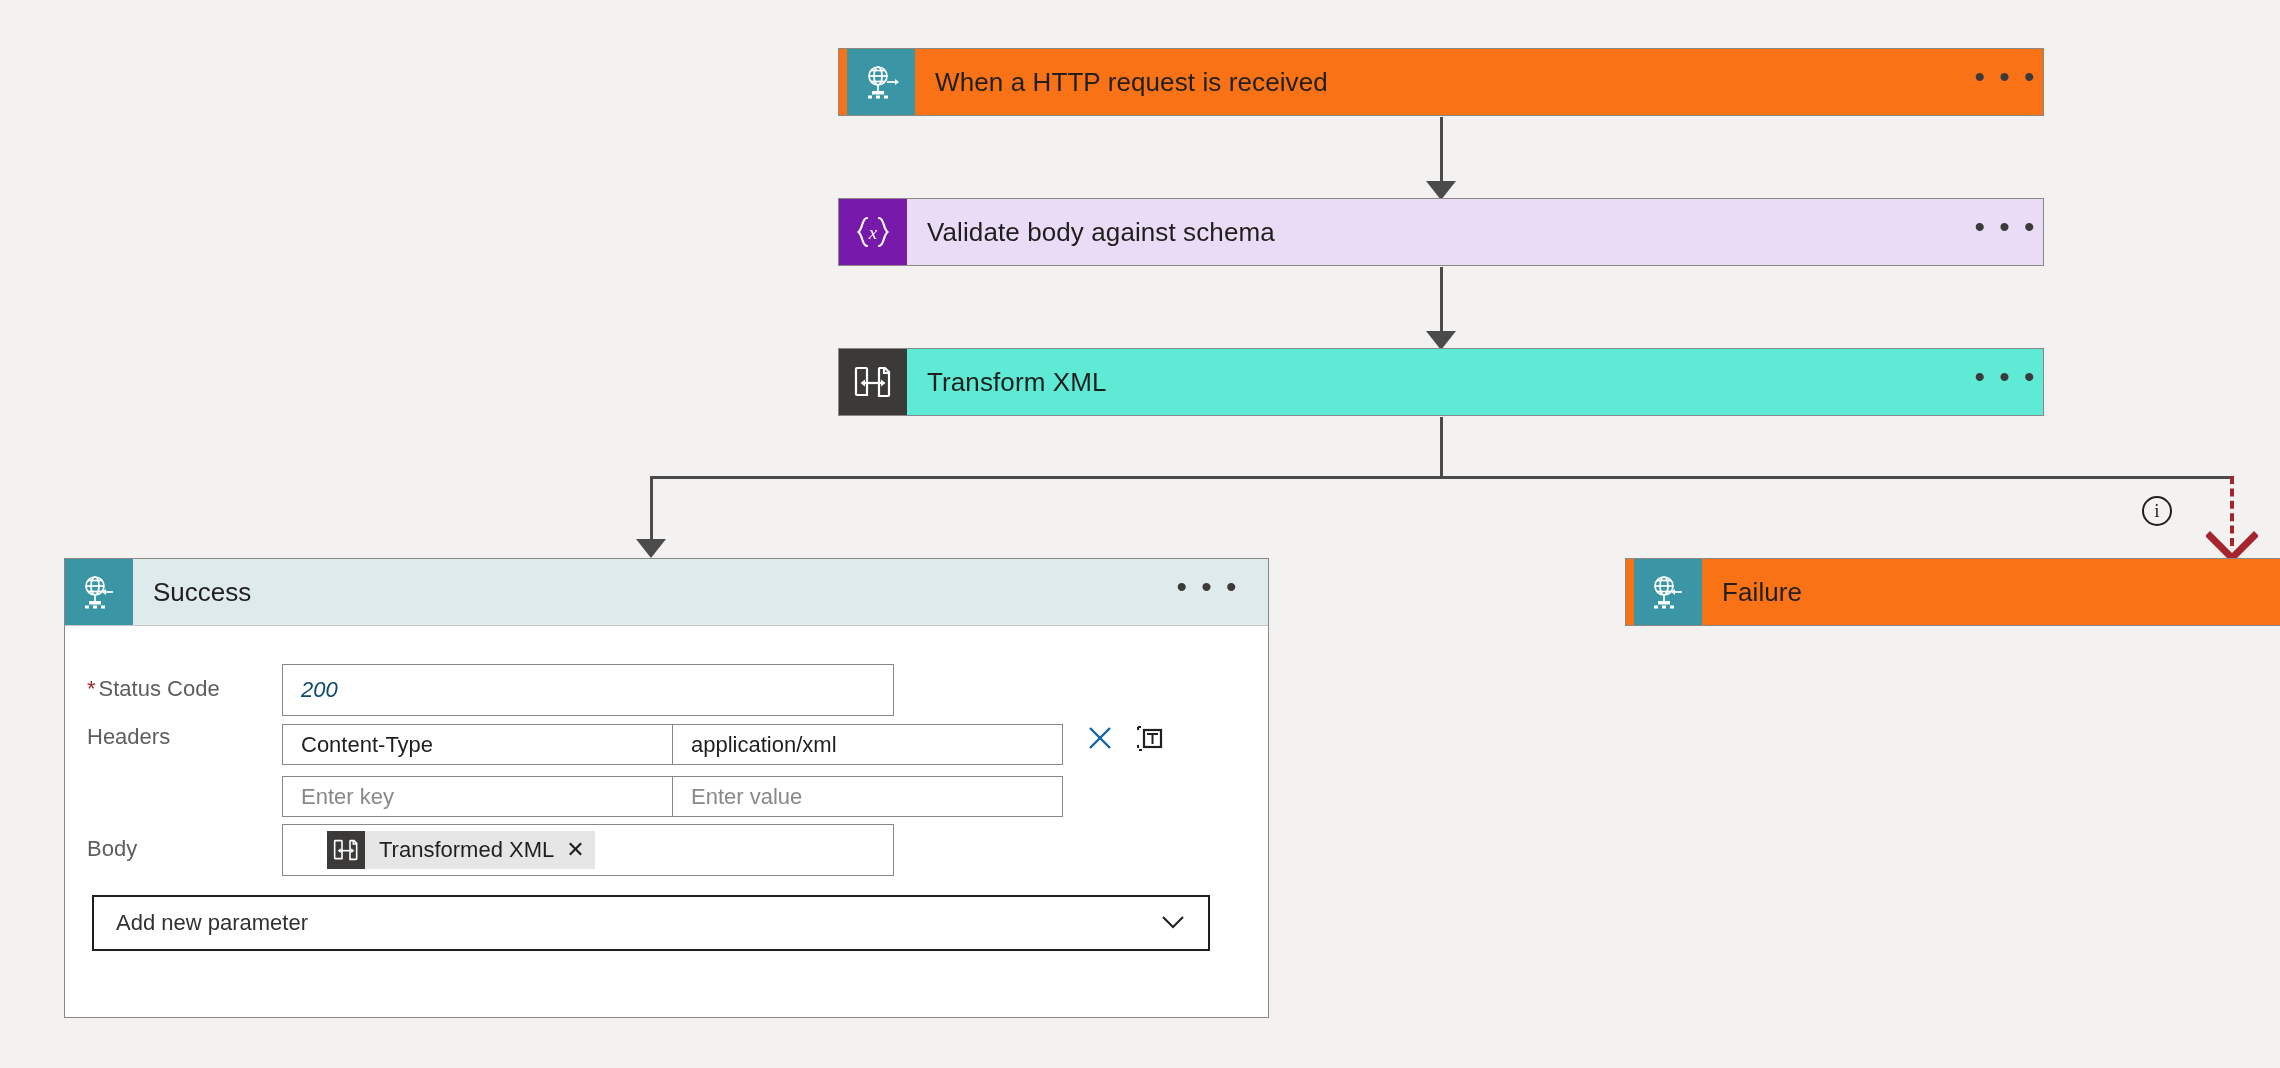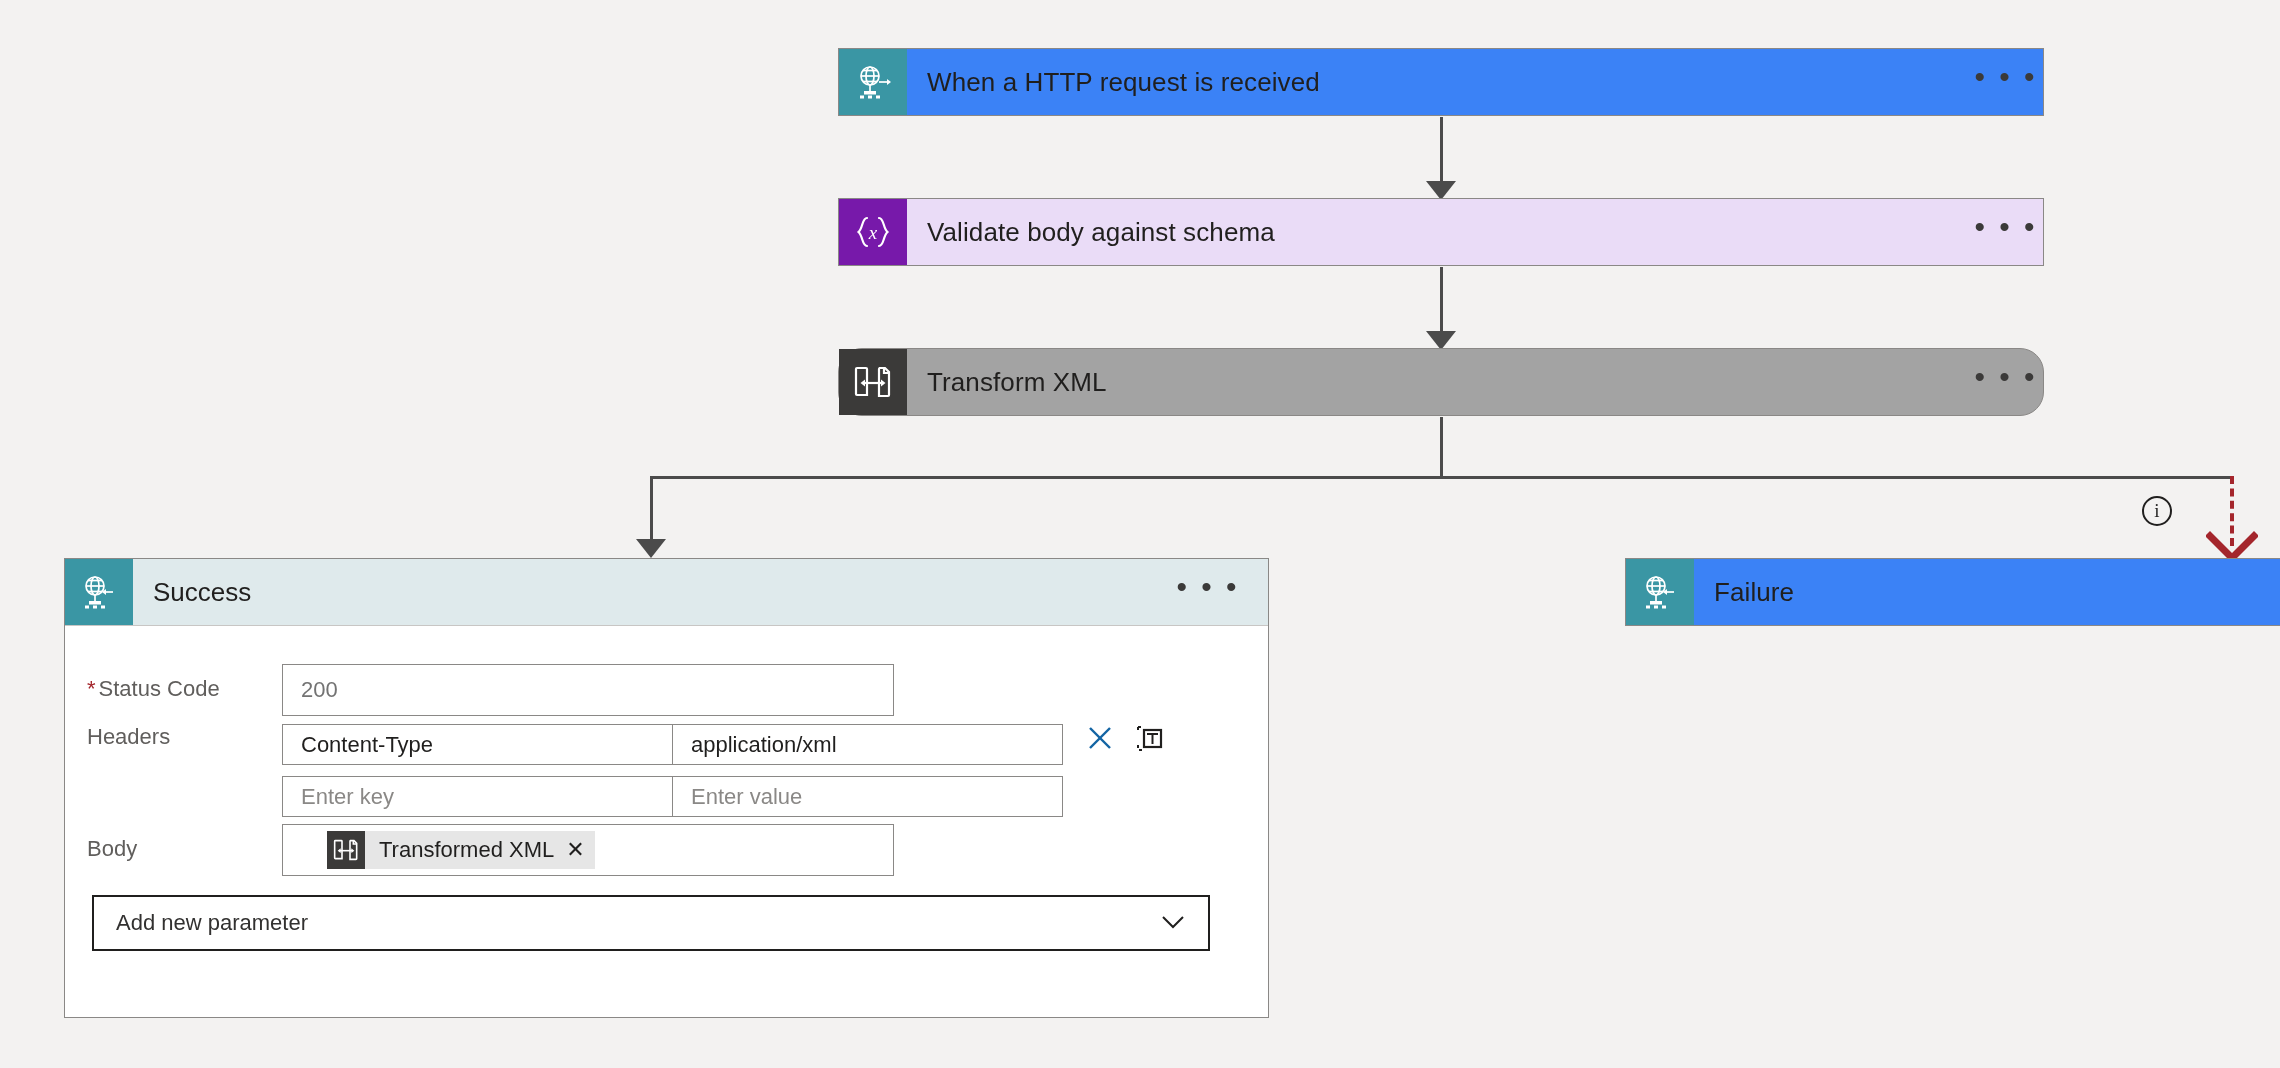--- a/index.html
+++ b/index.html
@@ -53,25 +53,25 @@
     justify-content: center;
     color: #3b3a39;
     font-size: 30px;
     letter-spacing: 3px;
     line-height: 0.6;
     padding-bottom: 10px;
   }
 
   
   .theme-teal  .node-icon { background: #3a96a4; }
-  .theme-teal              { background: #3b82f6; }
+  .theme-teal              { background: #f97316; padding-left: 8px; }
   .theme-purple .node-icon { background: #7719aa; }
   .theme-purple            { background: #eadcf7; }
   .theme-gray  .node-icon  { background: #3b3a39; }
-  .theme-gray              { background: #a3a3a3; border-radius: 24px; }
+  .theme-gray              { background: #5eead4; }
 
   
   .conn { position: absolute; background: #4b4b4b; }
   .conn-v { width: 3px; }
   .conn-h { height: 3px; }
   .arrow-down {
     position: absolute;
     width: 0; height: 0;
     border-left: 15px solid transparent;
     border-right: 15px solid transparent;
@@ -140,21 +140,22 @@
 
   .tbox {
     box-sizing: border-box;
     border: 1px solid #8a8886;
     background: #fff;
     height: 52px;
     display: flex;
     align-items: center;
     padding: 0 18px;
     font-size: 22px;
-    color: #737373;
+    color: #0c4a6e;
+    font-style: italic;
   }
 
   .kv-grid {
     display: grid;
     grid-template-columns: 390px 390px;
     grid-template-rows: 52px 52px;
   }
   .kv-cell {
     box-sizing: border-box;
     border: 1px solid #8a8886;

